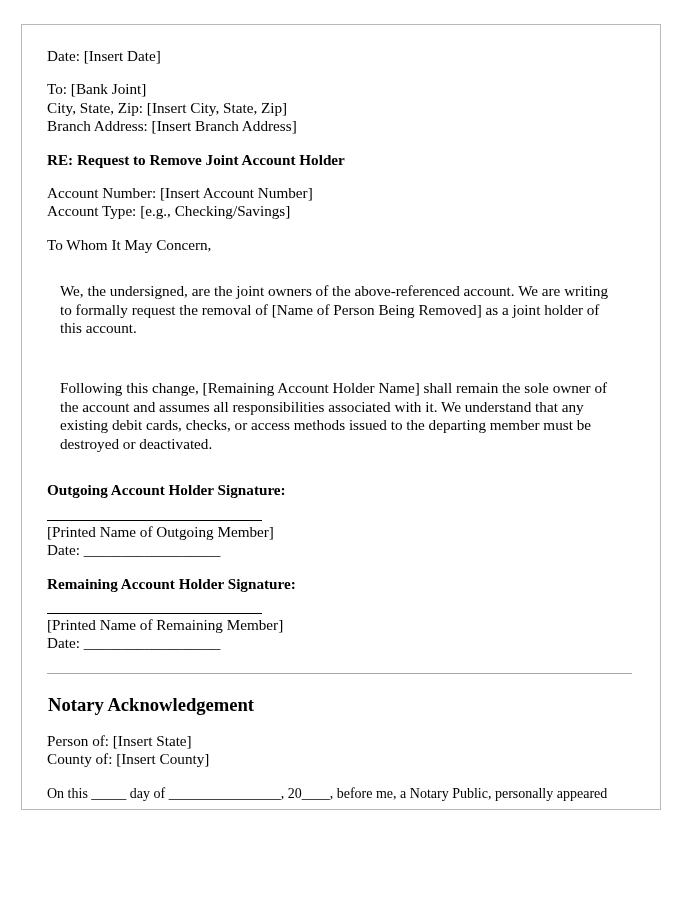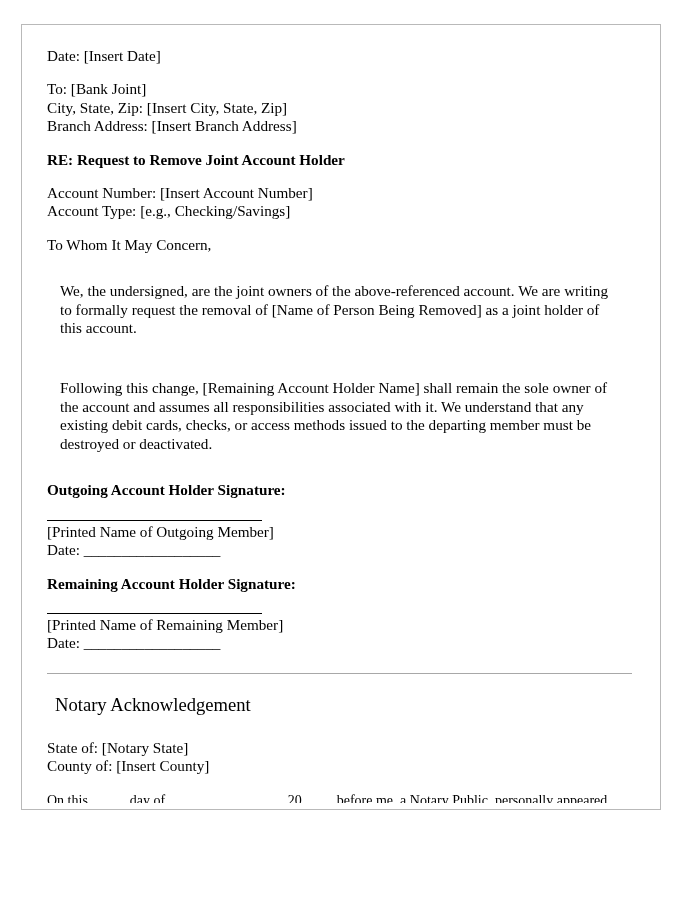--- a/index.html
+++ b/index.html
@@ -61,23 +61,23 @@
   }
   .hr {
     width: 585px;
     border-bottom: 1px solid #a8a8a8;
     height: 0;
     margin-top: 20px;
     margin-bottom: 20px;
   }
   .heading2 {
     font-size: 18.6px;
-    font-weight: normal;
+    font-weight: bold;
     line-height: 22px;
-    margin: 8px;
+    margin: 1px;
   }
   .notary-para {
     font-size: 14px;
     line-height: 19px;
     margin: 0;
   }
   .fade-mask {
     position: absolute;
     left: 0;
     bottom: 0;
@@ -135,21 +135,21 @@
       <div class="sig-rule"></div>
       <p class="line">[Printed Name of Remaining Member]</p>
       <p class="line">Date: __________________</p>
 
       <div class="hr"></div>
 
       <p class="heading2">Notary Acknowledgement</p>
 
       <div class="gap-lg"></div>
 
-      <p class="line">State of: [Notary State]</p>
+      <p class="line">Person of: [Insert State]</p>
       <p class="line">County of: [Insert County]</p>
 
       <div class="gap-lg"></div>
 
       <p class="notary-para">On this _____ day of ________________, 20____, before me, a Notary Public, personally appeared [Name of Outgoing Holder] and [Name of Remaining Holder], known to me (or satisfactorily proven) to be the persons whose names are subscribed to the within</p>
 
     </div>
     <div class="fade-mask"></div>
   </div>
 </div>

